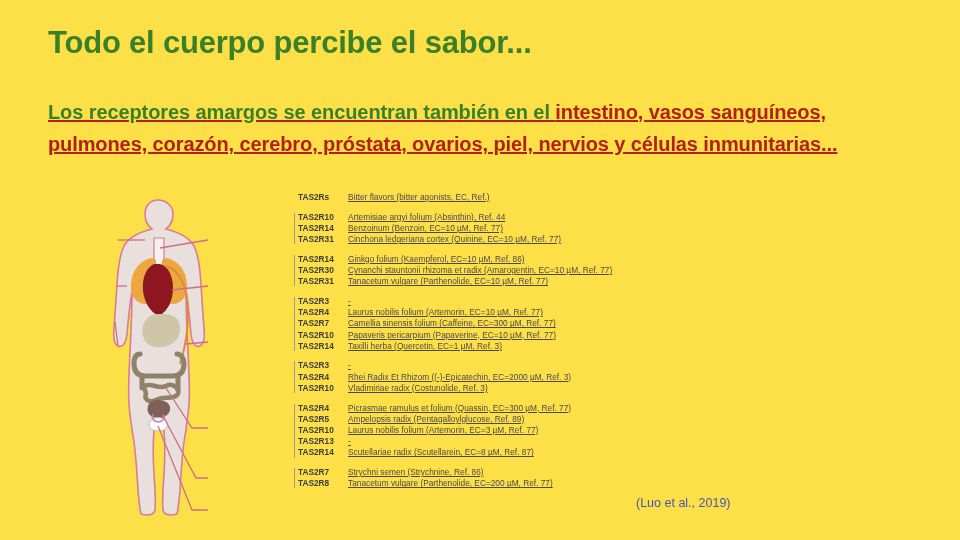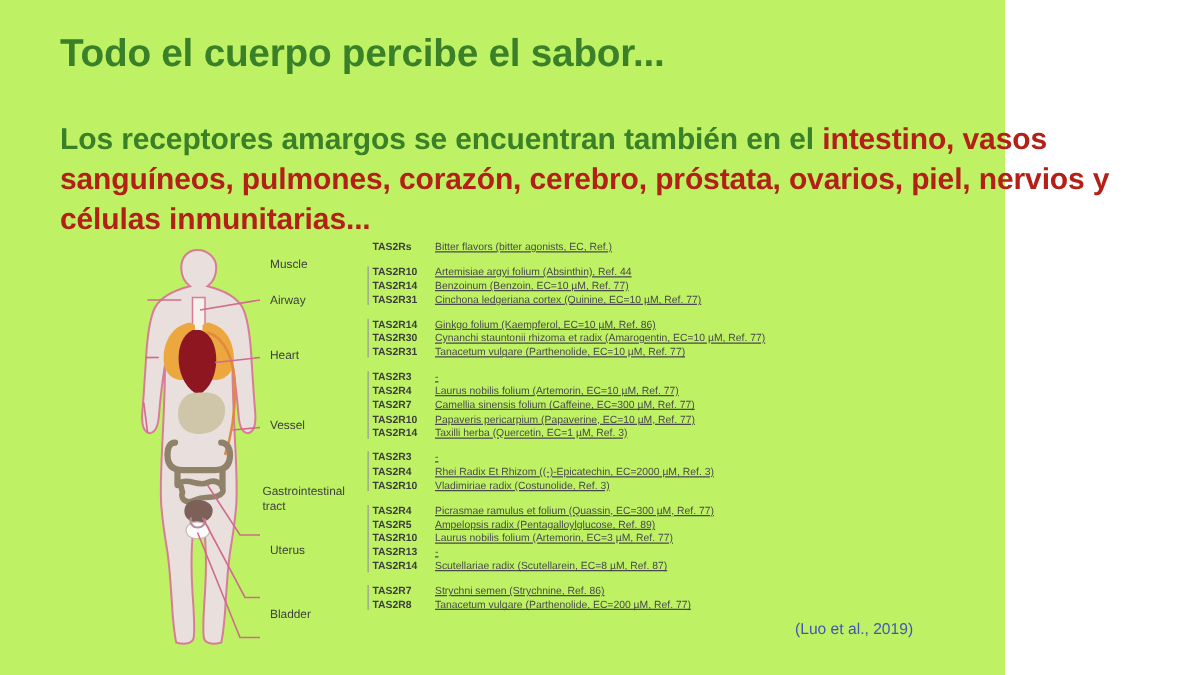--- a/index.html
+++ b/index.html
@@ -2,41 +2,42 @@
 <html><head>
 <meta charset="utf-8">
 <style>
   * { box-sizing: border-box; margin: 0; padding: 0; }
   html, body {
     width: 960px; height: 540px;
     background: #ffffff;
     font-family: "Liberation Sans", sans-serif;
     overflow: hidden;
   }
-  .slide { position: relative; width: 804px; height: 540px; background: #bef264; }
+  .slide { position: relative; width: 960px; height: 540px; background: #fde047; }
 
   .title {
     position: absolute;
     left: 48px; top: 25px;
     font-size: 31px;
     font-weight: bold;
     color: #3a8028;
     letter-spacing: -0.2px;
     white-space: nowrap;
   }
 
   .subtitle {
     position: absolute;
     left: 48px; top: 96px;
     width: 880px;
-    font-size: 24px;
+    font-size: 20px;
     font-weight: bold;
     line-height: 32px;
     color: #b32017;
     letter-spacing: -0.1px;
+    text-decoration: underline;
   }
   .subtitle .green { color: #3a8028; }
 
   
   .figure {
     position: absolute;
     left: 96px; top: 192px;
     width: 790px; height: 330px;
   }
 
@@ -140,29 +141,20 @@
       <path d="M76 98 L112 94" fill="none" stroke="#cf6c8c" stroke-width="1.3"></path>
       <path d="M90 152 L112 150" fill="none" stroke="#cf6c8c" stroke-width="1.3"></path>
       <path d="M70 196 L96 236 L112 236" fill="none" stroke="#cf6c8c" stroke-width="1.3"></path>
       <path d="M66 222 L100 286 L112 286" fill="none" stroke="#cf6c8c" stroke-width="1.3"></path>
       <path d="M62 234 L96 318 L112 318" fill="none" stroke="#cf6c8c" stroke-width="1.3"></path>
       <path d="M22 48 L49 48" fill="none" stroke="#cf6c8c" stroke-width="1.3"></path>
       <path d="M20 94 L31 94" fill="none" stroke="#cf6c8c" stroke-width="1.3"></path>
       <path d="M19 130 L22 154" fill="none" stroke="#cf6c8c" stroke-width="1.3"></path>
     </svg>
 
-    <div class="organ-labels">
-      <div class="organ-label" style="top:14px;left:8px">Muscle</div>
-      <div class="organ-label" style="top:43px;left:8px">Airway</div>
-      <div class="organ-label" style="top:87px;left:8px">Heart</div>
-      <div class="organ-label" style="top:143px;left:8px">Vessel</div>
-      <div class="organ-label" style="top:196px;left:2px;white-space:normal;width:84px">Gastrointestinal tract</div>
-      <div class="organ-label" style="top:243px;left:8px">Uterus</div>
-      <div class="organ-label" style="top:294px;left:8px">Bladder</div>
-    </div>
 
     <div class="tas-table">
       <div class="tas-group">
         <div class="tas-row">
           <span class="tas-code">TAS2Rs</span>
           <span class="tas-desc">Bitter flavors (bitter agonists, EC, Ref.)</span>
         </div>
       </div>
       <div id="tas-groups">
           <div class="tas-group has-rule">

